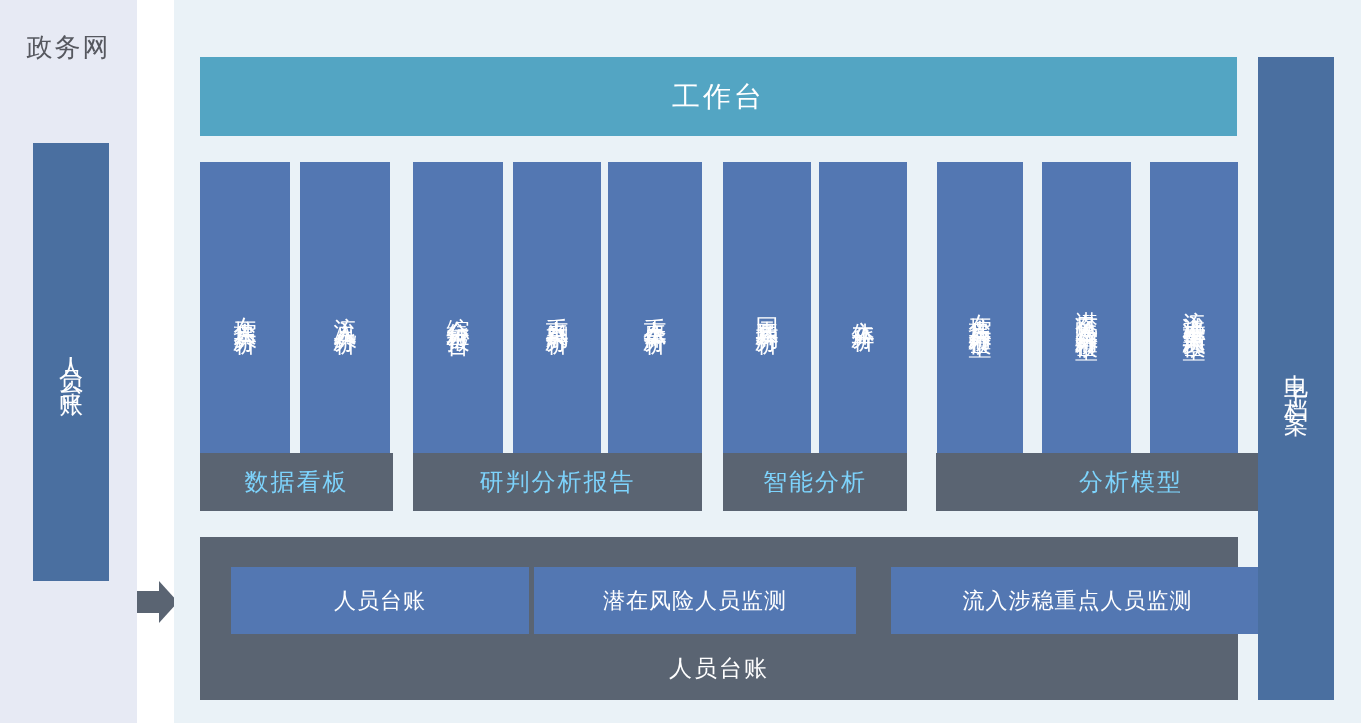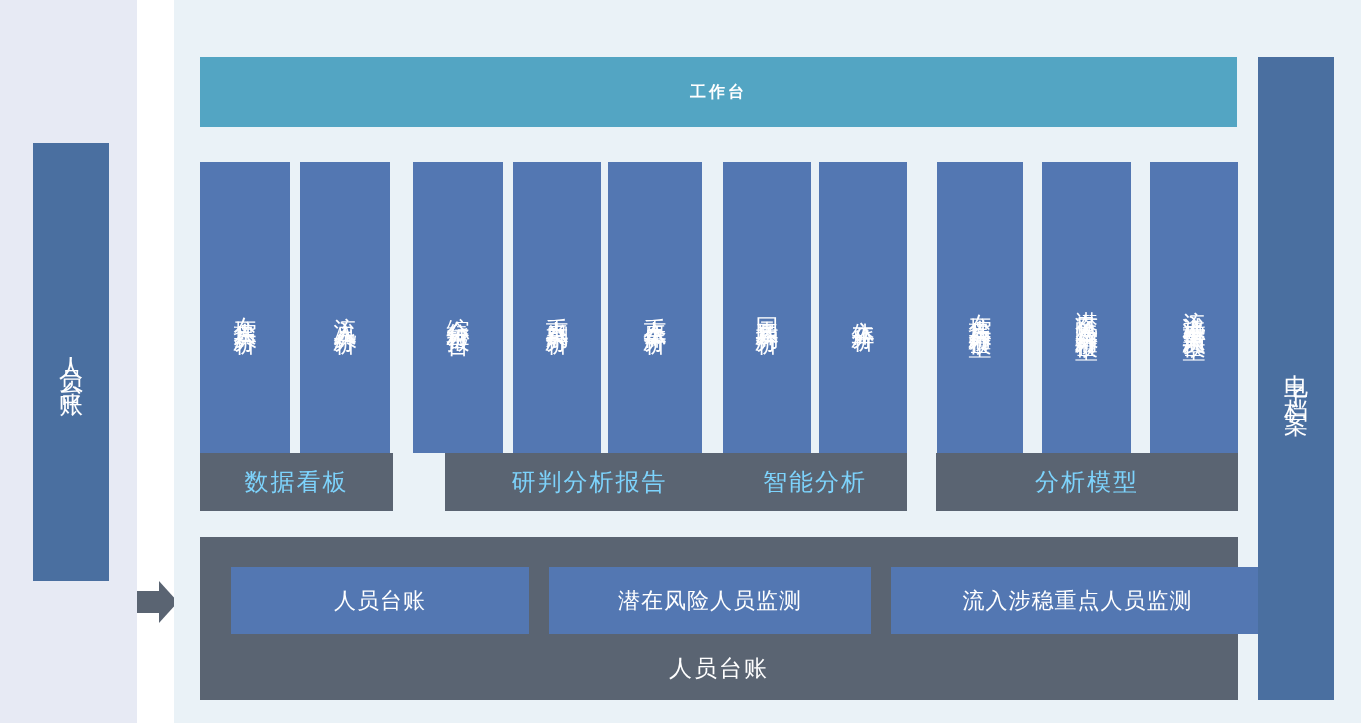--- a/index.html
+++ b/index.html
@@ -21,53 +21,54 @@
   
   .arrow{position:absolute;left:137px;top:581px;width:41px;height:42px;}
   .arrow-stem{position:absolute;left:0;top:10px;width:22px;height:22px;background:#5A6472;}
   .arrow-head{position:absolute;left:22px;top:0;width:0;height:0;
     border-top:21px solid transparent;border-bottom:21px solid transparent;border-left:19px solid #5A6472;}
 
   
   .main-panel{position:absolute;left:174px;top:0;width:1187px;height:723px;background:#EAF2F7;}
   .main-title{position:absolute;top:18px;left:0;width:100%;text-align:center;
     font-size:24px;color:#56585F;letter-spacing:2px;}
-  .workbench{position:absolute;left:26px;top:57px;width:1037px;height:70px;background:#53A5C3;
-    display:flex;align-items:center;justify-content:center;color:#ffffff;font-size:16px;letter-spacing:3px;font-weight:bold;}
+  .workbench{position:absolute;left:26px;top:57px;width:1037px;height:79px;background:#53A5C3;
+    display:flex;align-items:center;justify-content:center;color:#ffffff;font-size:28px;letter-spacing:3px;}
 
   .col{position:absolute;top:162px;height:291px;background:#5377B2;
     display:flex;align-items:center;justify-content:center;}
   .grp{position:absolute;top:453px;height:58px;background:#5A6472;
     display:flex;align-items:center;justify-content:center;color:#7dd3fc;font-size:24px;letter-spacing:2px;}
 
   .c1{left:26px;width:90px;}  .c2{left:126px;width:90px;}
   .c3{left:239px;width:90px;} .c4{left:339px;width:88px;} .c5{left:434px;width:94px;}
   .c6{left:549px;width:88px;} .c7{left:645px;width:88px;}
   .c8{left:763px;width:86px;} .c9{left:868px;width:89px;} .c10{left:976px;width:88px;}
-  .g1{left:26px;width:193px;} .g2{left:239px;width:289px;margin-left:32px;}
-  .g3{left:549px;width:184px;font-family:Liberation Serif, serif;} .g4{left:762px;width:302px;}
+  .g1{left:26px;width:193px;} .g2{left:239px;width:289px;}
+  .g3{left:549px;width:184px;font-family:Liberation Serif, serif;} .g4{left:762px;width:302px;padding-left:44px;}
 
   
   .bottom-panel{position:absolute;left:26px;top:537px;width:1038px;height:163px;background:#5A6472;}
   .btn{position:absolute;top:30px;height:67px;background:#5377B2;
     display:flex;align-items:center;justify-content:center;color:#ffffff;font-size:22px;letter-spacing:1px;}
-  .b1{left:31px;width:298px;} .b2{left:349px;width:322px;} .b3{left:691px;width:373px;}
+  .b1{left:31px;width:298px;} .b2{left:334px;width:322px;} .b3{left:691px;width:373px;}
   .bottom-label{position:absolute;top:116px;left:0;width:100%;text-align:center;
     color:#ffffff;font-size:23px;letter-spacing:2px;}
 
   
   .right-vbar{position:absolute;left:1084px;top:57px;width:76px;height:643px;background:#4A6FA0;
     display:flex;align-items:center;justify-content:center;}
 </style>
 </head>
 <body>
 
 <div class="canvas">
 
   <div class="left-panel">
+    <div class="left-title">政务网</div>
     <div class="left-vbar">
       <span class="vtext vtext-side">人员台账</span>
     </div>
   </div>
 
   <div class="arrow">
     <div class="arrow-stem"></div>
     <div class="arrow-head"></div>
   </div>
 

